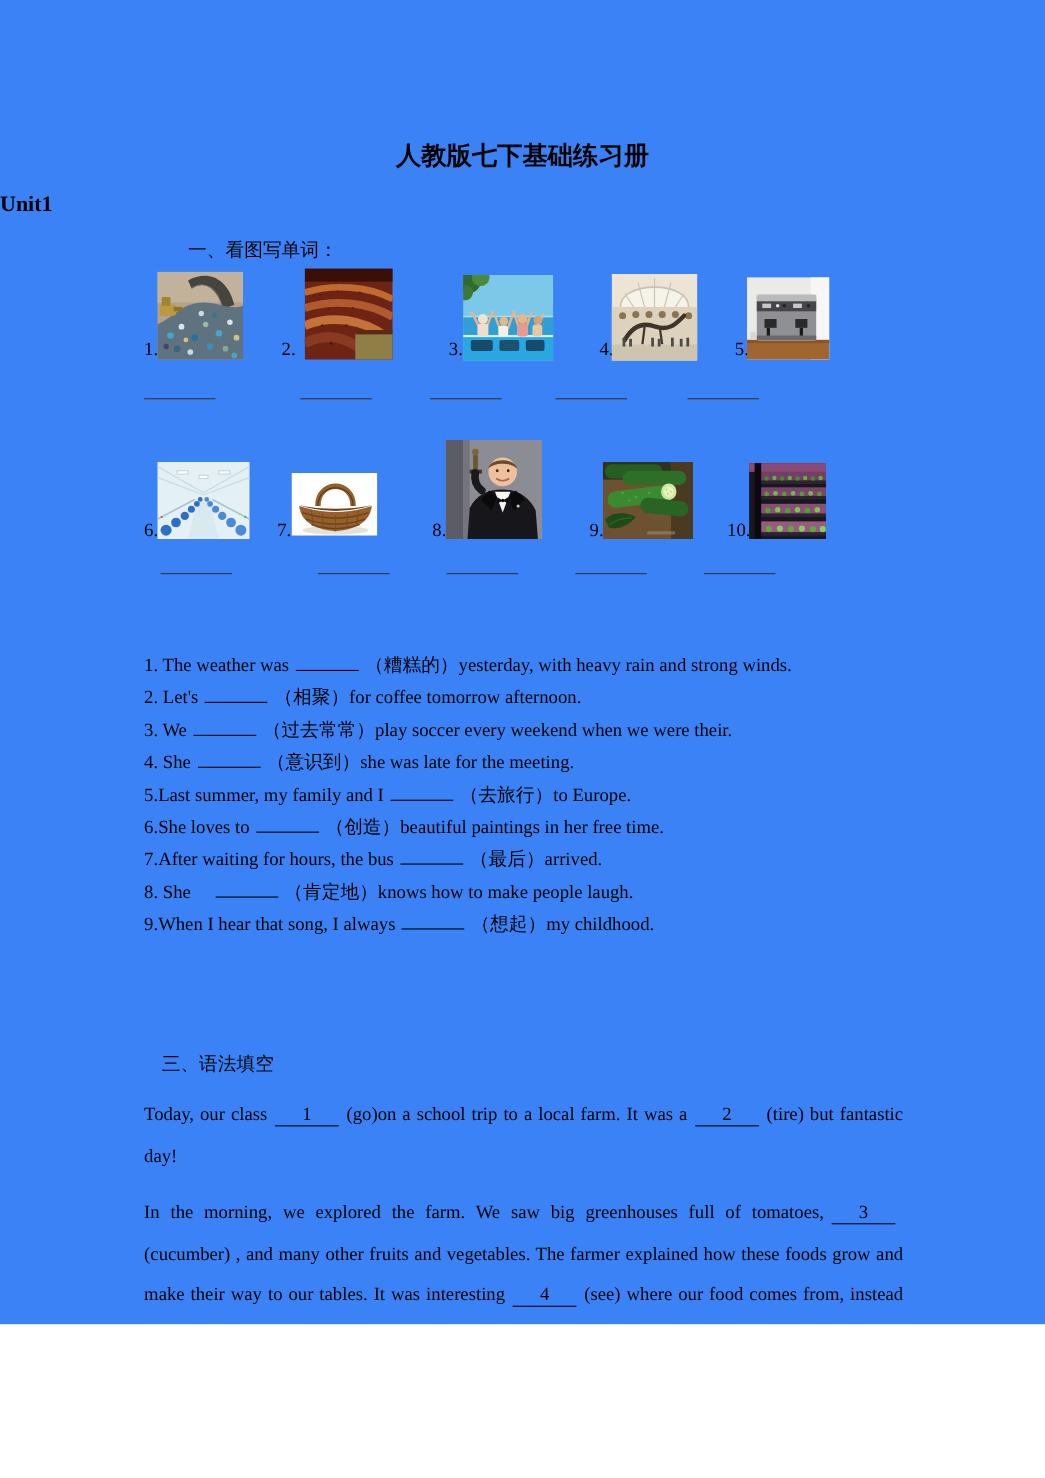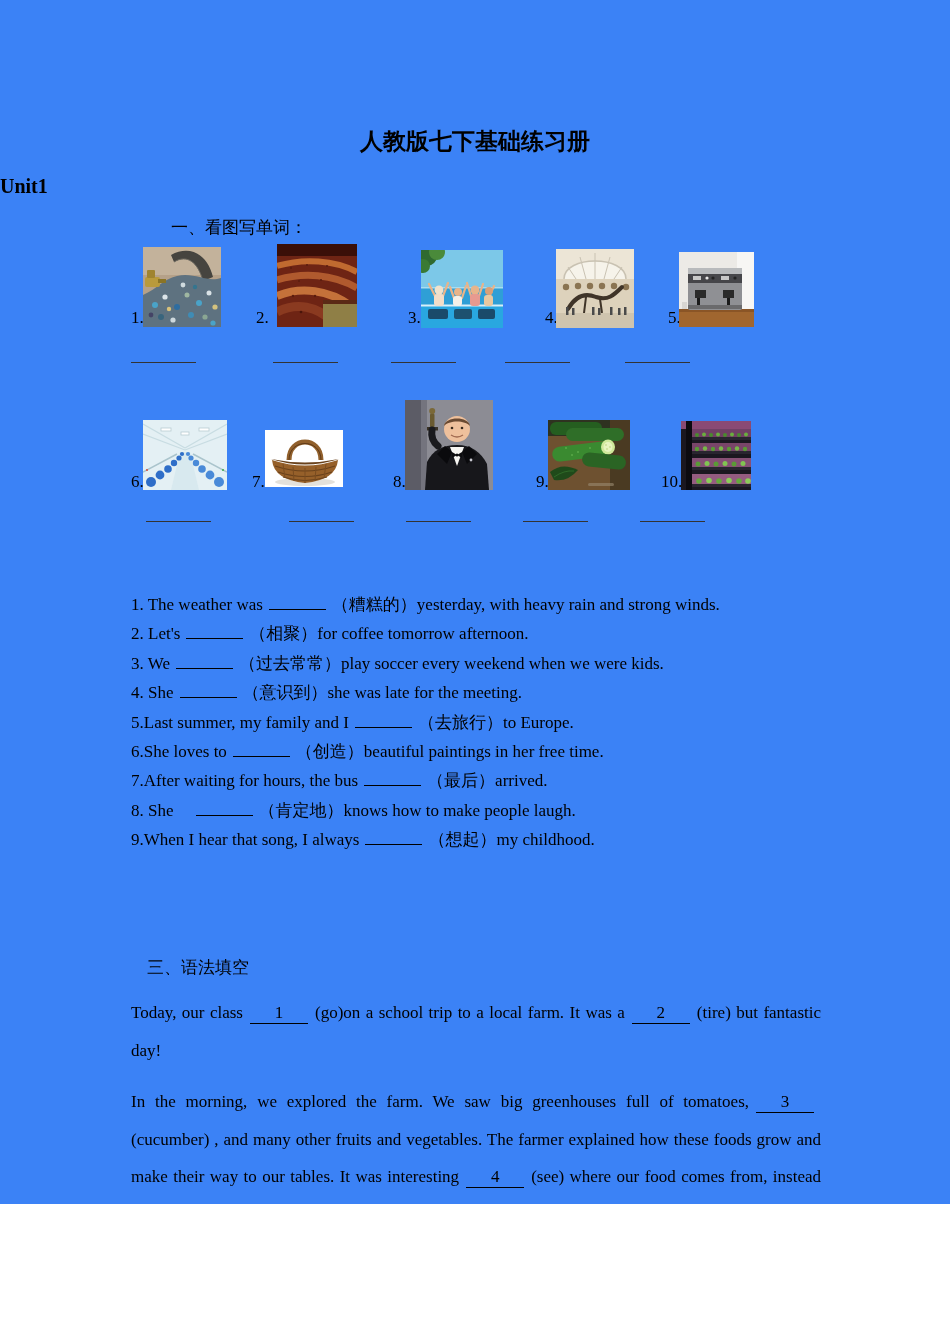--- a/index.html
+++ b/index.html
@@ -379,21 +379,21 @@
 
   <div class="ublank" style="left:146px;top:521px"></div>
   <div class="ublank" style="left:289px;top:521px"></div>
   <div class="ublank" style="left:406px;top:521px"></div>
   <div class="ublank" style="left:523px;top:521px"></div>
   <div class="ublank" style="left:640px;top:521px"></div>
 
   <div class="s2">
     <div class="s2-item"><span>1. The weather was</span><span class="blank"></span><span>（糟糕的）</span><span>yesterday, with heavy rain and strong winds.</span></div>
     <div class="s2-item"><span>2. Let's</span><span class="blank"></span><span>（相聚）</span><span>for coffee tomorrow afternoon.</span></div>
-    <div class="s2-item"><span>3. We</span><span class="blank"></span><span>（过去常常）</span><span>play soccer every weekend when we were kids.</span></div>
+    <div class="s2-item"><span>3. We</span><span class="blank"></span><span>（过去常常）</span><span>play soccer every weekend when we were their.</span></div>
     <div class="s2-item"><span>4. She</span><span class="blank"></span><span>（意识到）</span><span>she was late for the meeting.</span></div>
     <div class="s2-item"><span>5.Last summer, my family and I</span><span class="blank"></span><span>（去旅行）</span><span>to Europe.</span></div>
     <div class="s2-item"><span>6.She loves to</span><span class="blank"></span><span>（创造）</span><span>beautiful paintings in her free time.</span></div>
     <div class="s2-item"><span>7.After waiting for hours, the bus</span><span class="blank"></span><span>（最后）</span><span>arrived.</span></div>
     <div class="s2-item"><span>8. She</span><span class="blank wide"></span><span>（肯定地）</span><span>knows how to make people laugh.</span></div>
     <div class="s2-item"><span>9.When I hear that song, I always</span><span class="blank"></span><span>（想起）</span><span>my childhood.</span></div>
   </div>
 
   <div class="s3">
     <div class="sec-header">三、语法填空</div>

